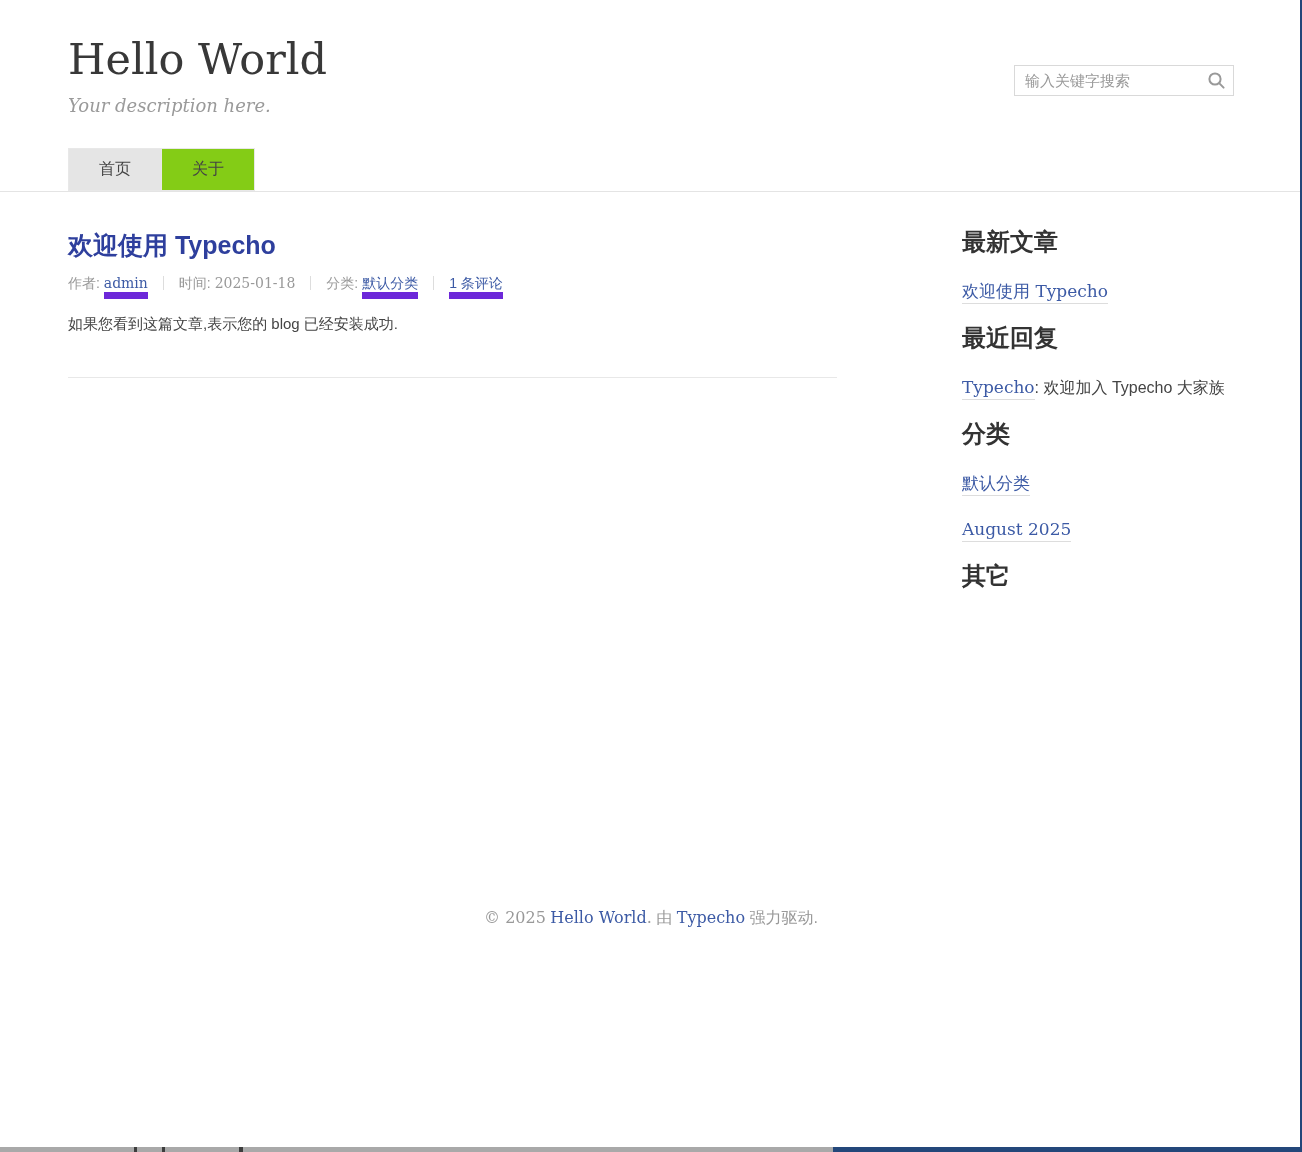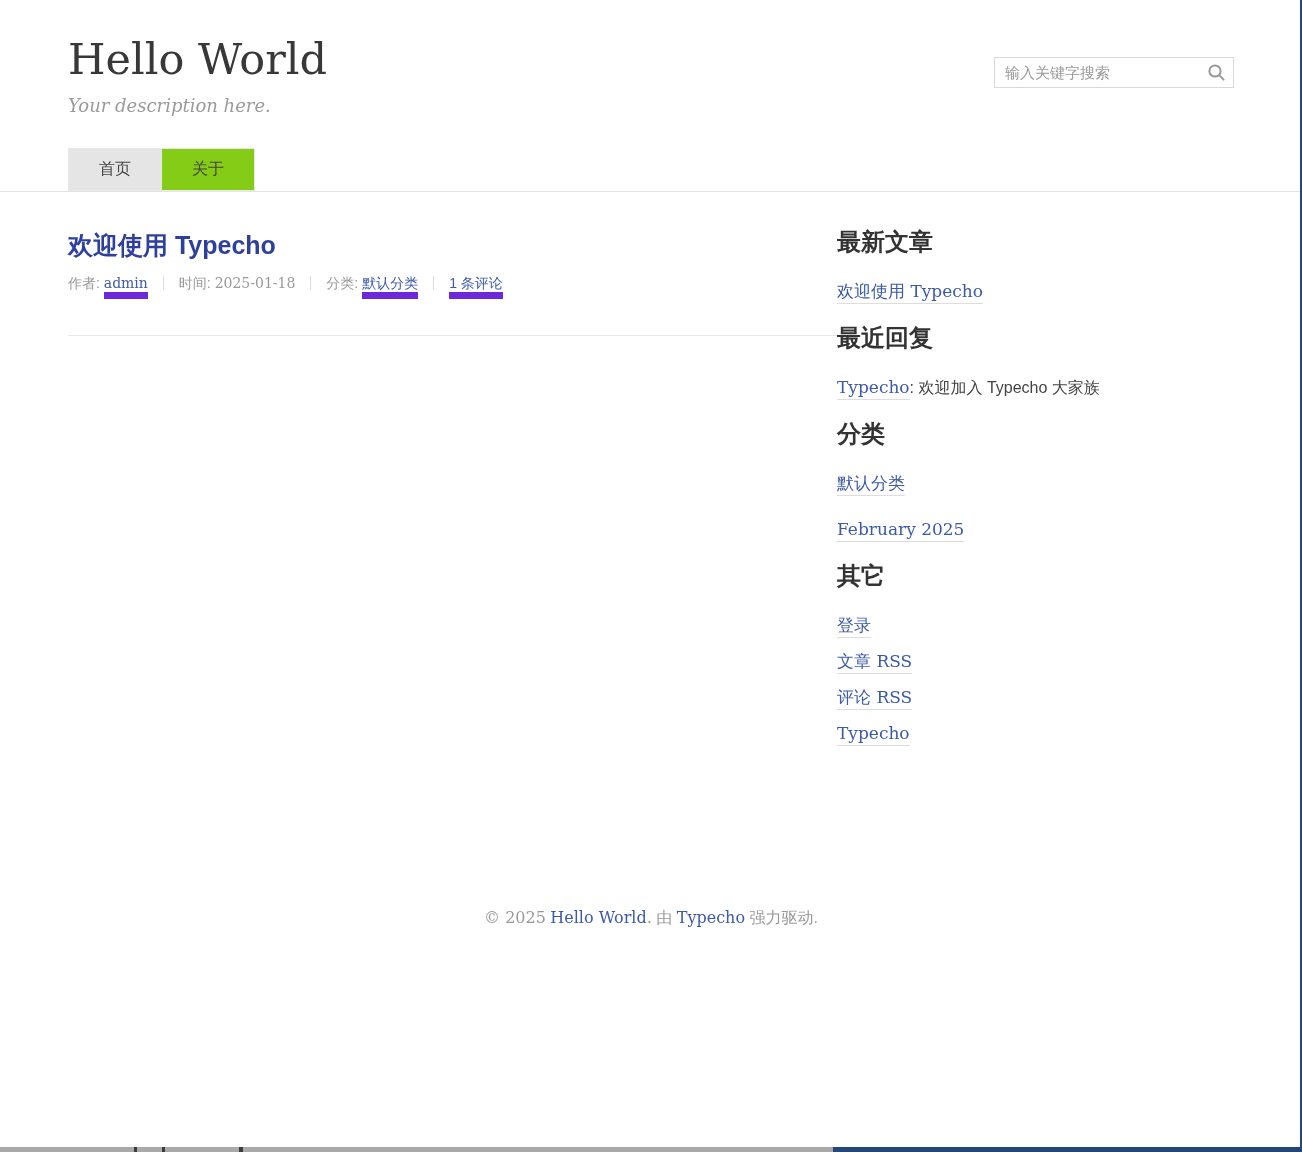--- a/index.html
+++ b/index.html
@@ -17,39 +17,39 @@
   header { padding-top: 36px; border-bottom: 1px solid #e4e4e4; }
   .header-inner { display: flex; justify-content: space-between; align-items: flex-start; }
   .site-title {
     margin: 0; font-family: "DejaVu Serif", serif;
     font-size: 43px; font-weight: 400; color: #383838; line-height: 1.1;
   }
   .site-desc {
     margin: 12px 0 0; font-family: "DejaVu Serif", serif; font-style: italic;
     font-size: 18px; color: #9a9a9a;
   }
-  .search { position: relative; margin-top: 21px; width: 240px; }
+  .search { position: relative; margin-top: 29px; width: 220px; }
   .search input {
     width: 100%; height: 31px; border: 1px solid #d9d9d9; background: #fff;
     padding: 0 34px 0 10px; font-size: 15px; color: #444; outline: none;
     font-family: "Liberation Sans", sans-serif;
   }
   .search input::placeholder { color: #999; }
   .search-icon { position: absolute; right: 8px; top: 6px; line-height: 0; cursor: pointer; }
 
   nav.main-nav { margin-top: 32px; font-size: 0; }
   .tab {
     display: inline-block; padding: 10px 30px; font-size: 16px; color: #444;
     border: 1px solid #e8e8e8; background: #84cc16; text-decoration: none; cursor: pointer;
   }
   .tab + .tab { margin-left: -1px; }
   .tab.active { background: #e5e5e5; }
 
   
-  .content { display: flex; justify-content: flex-start; padding-top: 38px; min-height: 623px; }
+  .content { display: flex; justify-content: space-between; padding-top: 38px; min-height: 623px; }
   main.posts { width: 769px; }
   .post-title {
     margin: 0; font-size: 25px; font-weight: 700; line-height: 30px;
     color: var(--accent-title, #2e3f9d); cursor: pointer;
   }
   .meta { margin-top: 15px; font-size: 14px; color: #999; }
   .meta a {
     color: var(--link, #3c5aa5); text-decoration: none;
     border-bottom: 7px solid #6d28d9; padding-bottom: 1px; cursor: pointer;
   }
@@ -123,20 +123,21 @@
 <div class="container content">
   <main class="posts">
     <article>
       <h2 class="post-title">欢迎使用 Typecho</h2>
       <div class="meta">
         <span>作者:</span>
         <a class="serif">admin</a><span class="sep"></span><span>时间:</span>
         <span class="serif">2025-01-18</span><span class="sep"></span><span>分类:</span>
         <a>默认分类</a><span class="sep"></span><a>1 条评论</a>
       </div>
+      <p class="post-body">如果您看到这篇文章,表示您的 blog 已经安装成功.</p>
       <hr class="post-divider">
     </article>
   </main>
 
   <aside class="sidebar">
     <section class="widget">
       <h3>最新文章</h3>
       <ul>
         <li><a>欢迎使用 Typecho</a></li>
       </ul>
@@ -151,32 +152,26 @@
 
     <section class="widget">
       <h3>分类</h3>
       <ul>
         <li><a>默认分类</a></li>
       </ul>
     </section>
 
     <section class="widget">
       <ul>
-        <li><a>February 2025</a></li>
+        <li><a>August 2025</a></li>
       </ul>
     </section>
 
     <section class="widget">
       <h3>其它</h3>
-      <ul>
-        <li><a>登录</a></li>
-        <li><a>文章 RSS</a></li>
-        <li><a>评论 RSS</a></li>
-        <li><a>Typecho</a></li>
-      </ul>
     </section>
   </aside>
 </div>
 
 <footer>
   <span class="serif">© 2025</span>
   <a>Hello World</a><span class="serif">.</span>
   <span>由</span>
   <a>Typecho</a>
   <span>强力驱动.</span>

